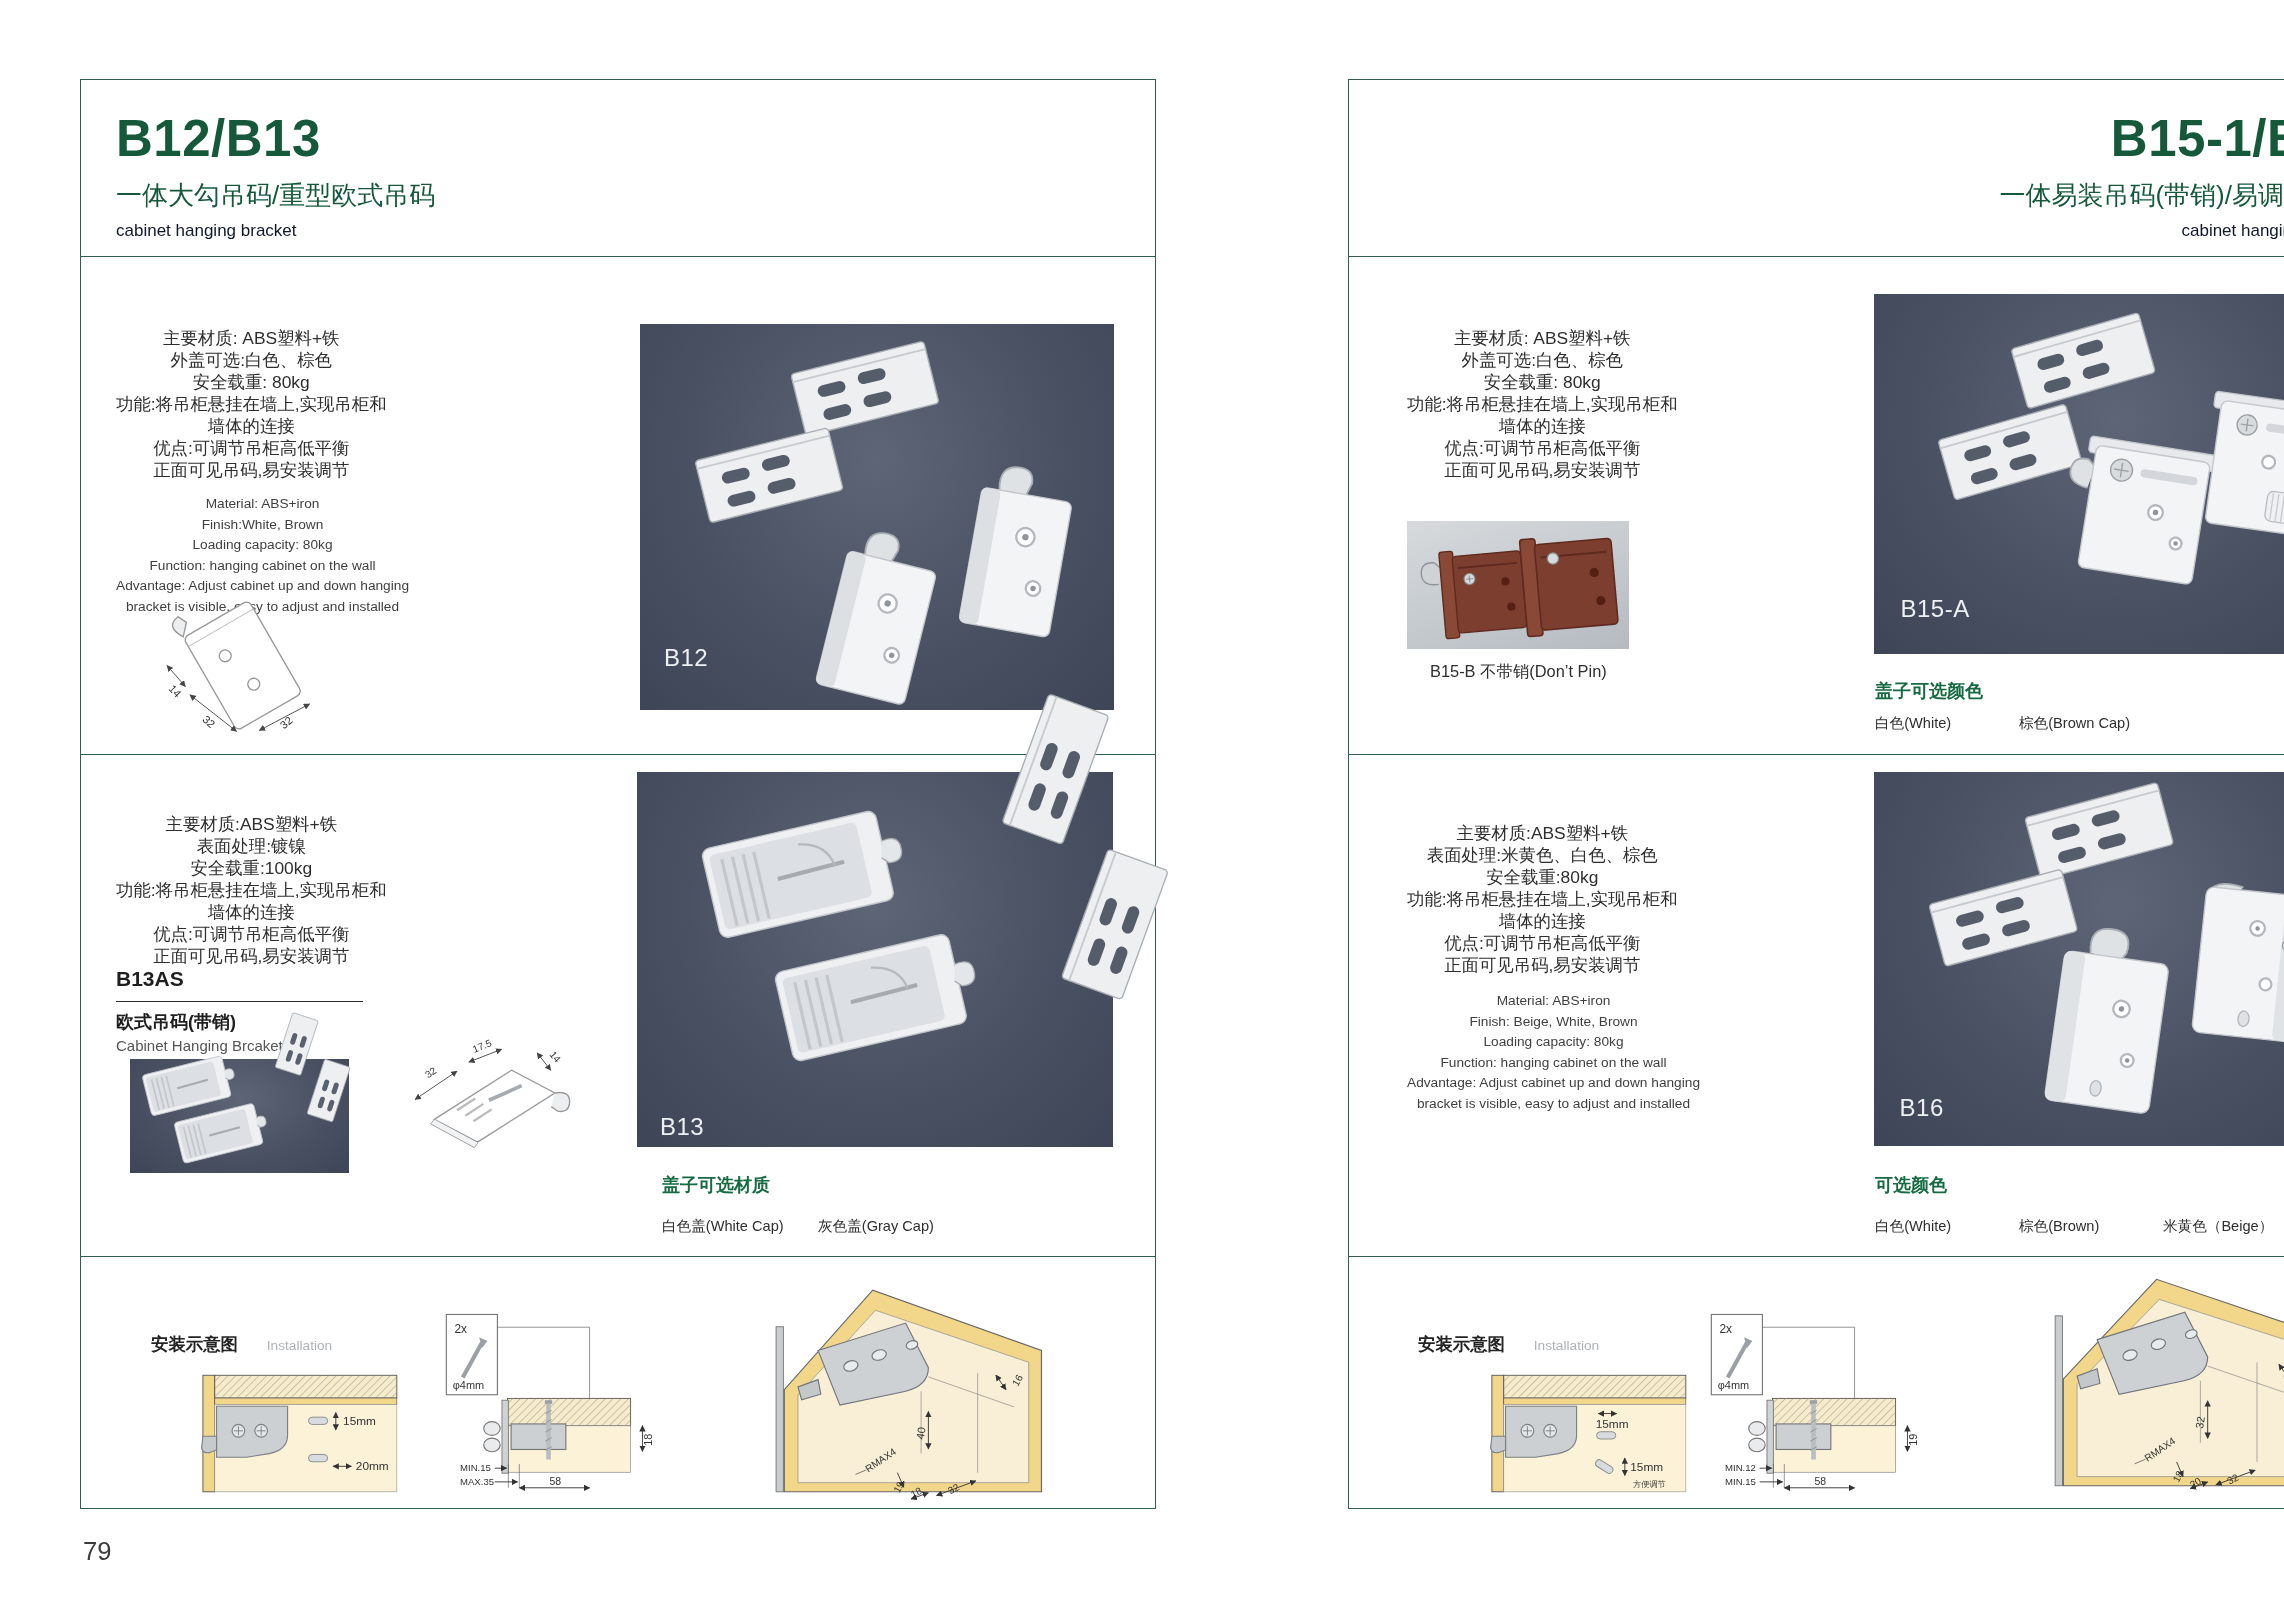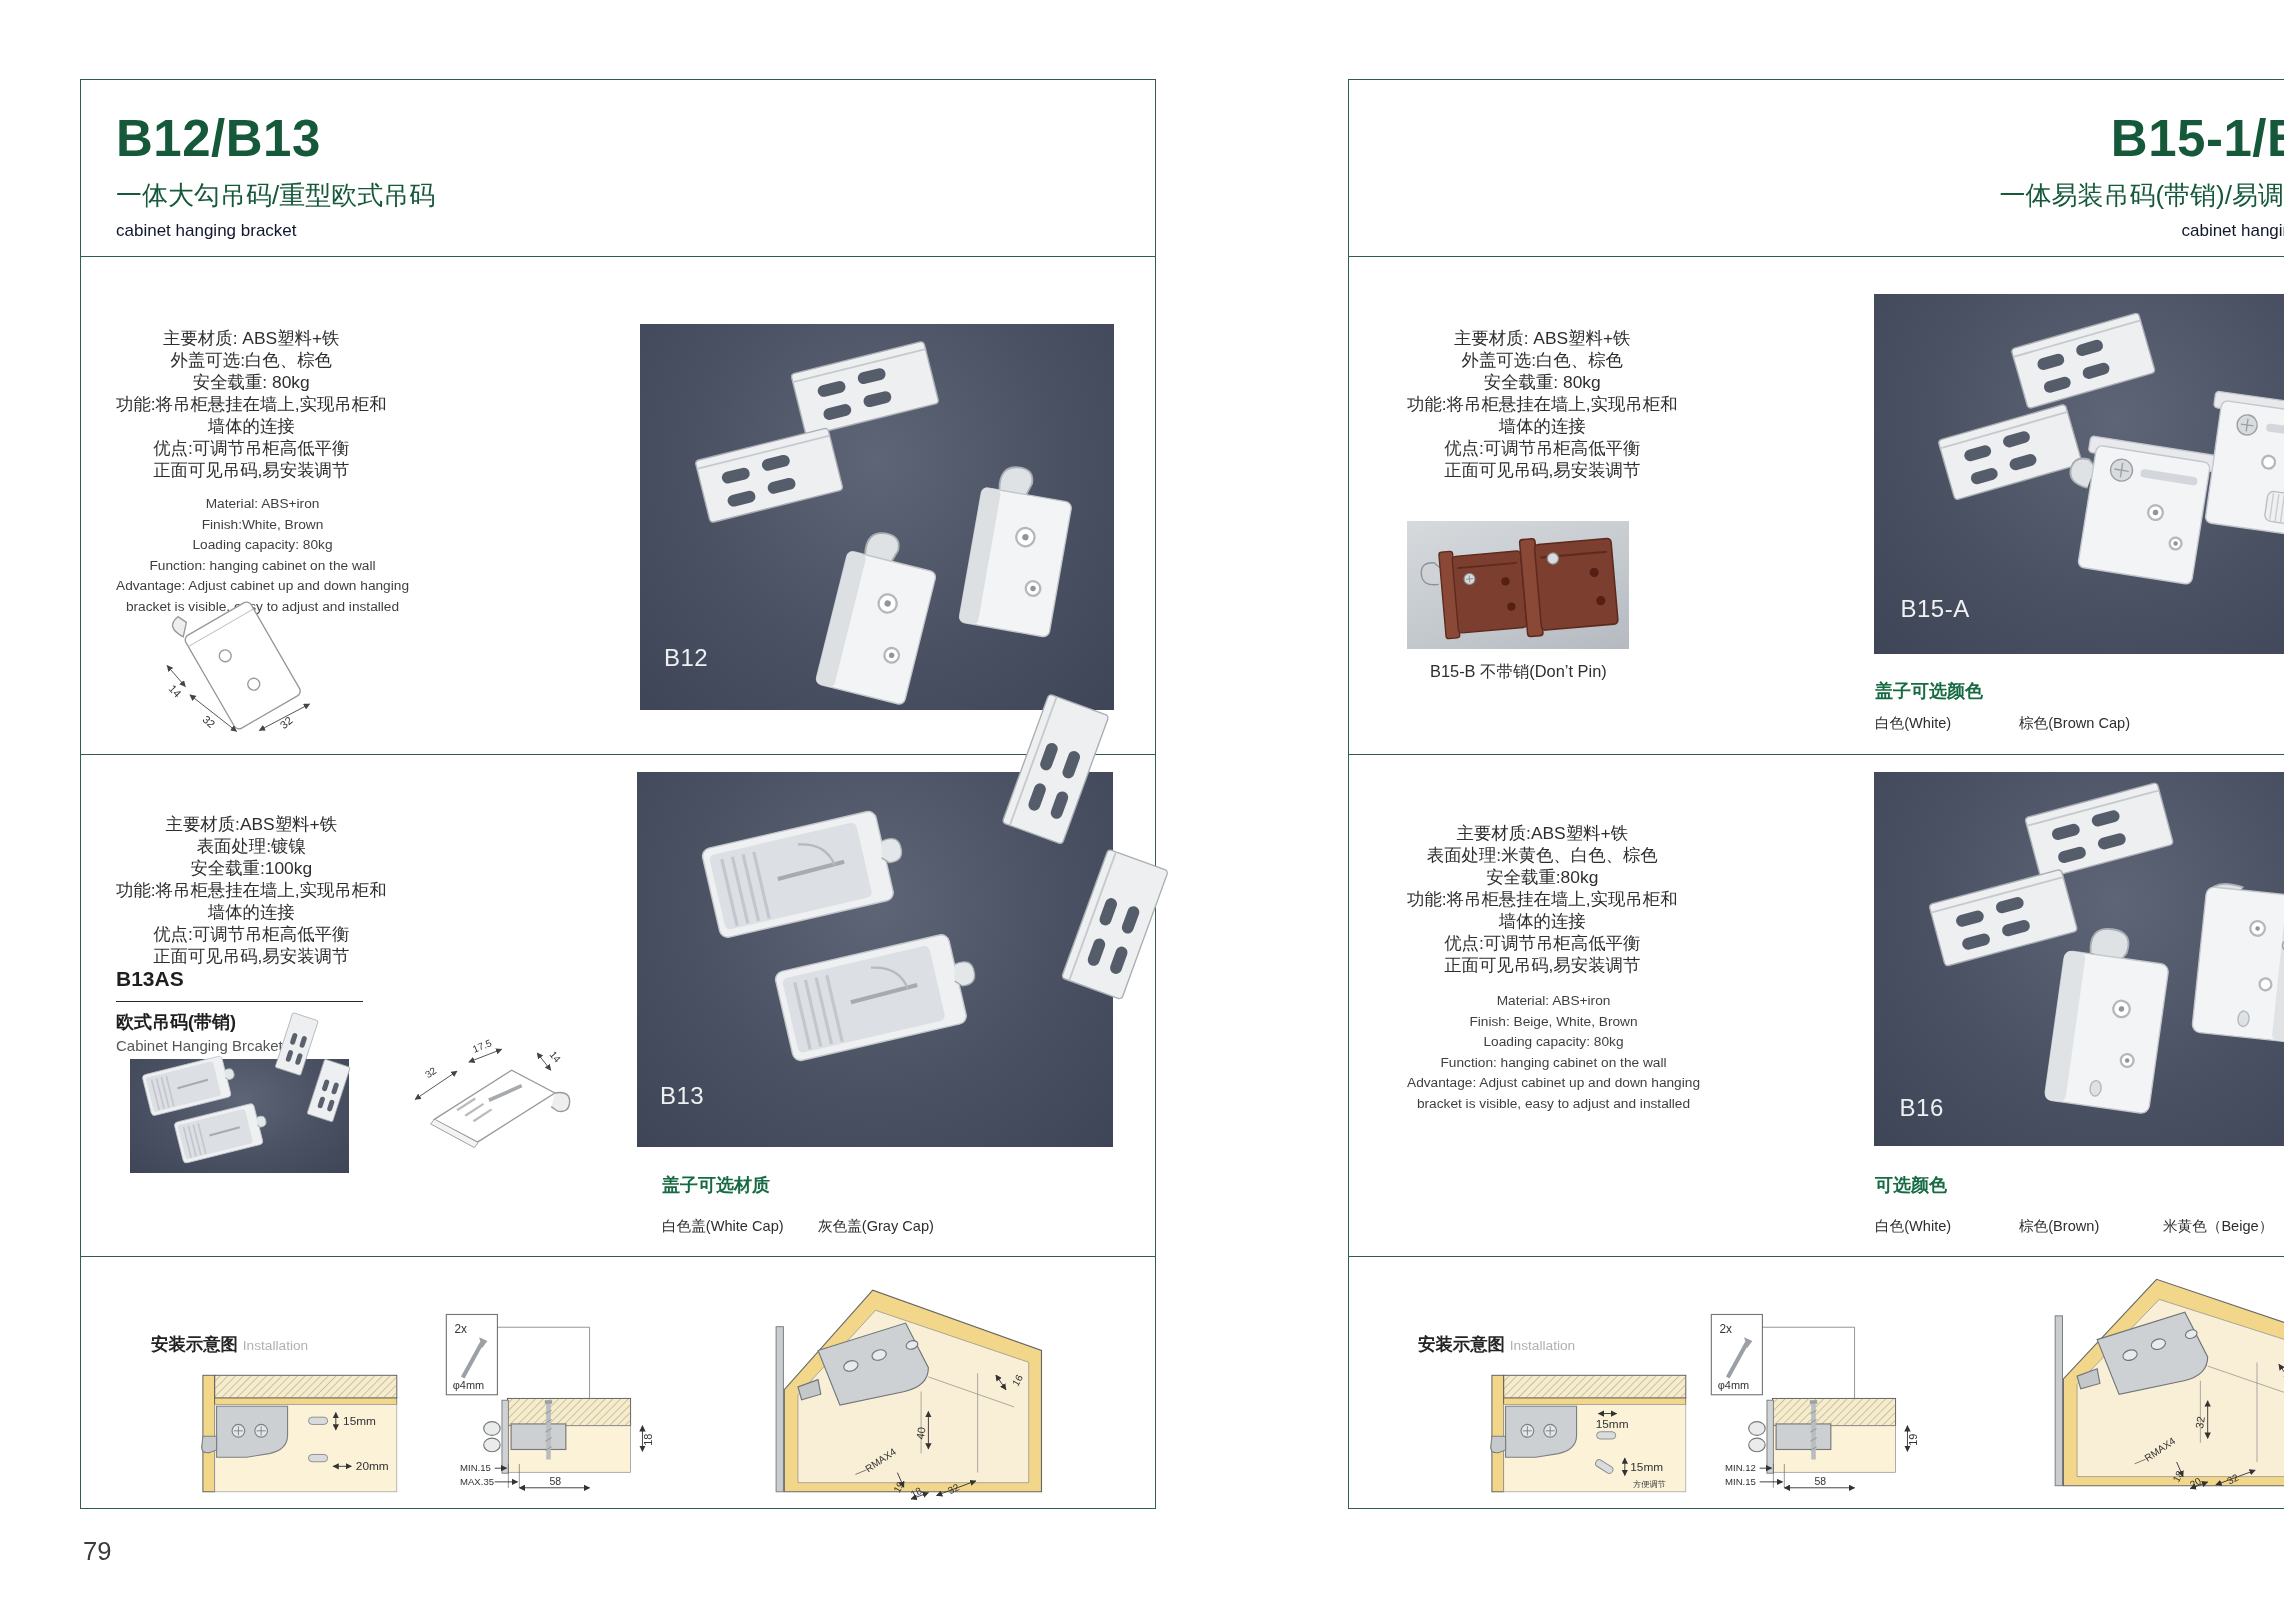--- a/index.html
+++ b/index.html
@@ -16,21 +16,21 @@
   .model{font-size:21px;font-weight:700;color:#1f1f1f;line-height:1;}
   .modelcn{font-size:18px;font-weight:700;color:#1f1f1f;line-height:1;}
   .modelen{font-size:15px;color:#555;line-height:1;}
   .photo-dark{position:absolute;background:radial-gradient(ellipse at 50% 35%, #5d6577 0%, #4a5163 55%, #3e4556 100%);}
   .photo-light{position:absolute;background:linear-gradient(160deg,#d6dadd 0%,#c3c8cd 60%,#b4bac0 100%);}
   .photo-label{position:absolute;color:#eef0f2;font-size:24px;letter-spacing:0.5px;}
   .captitle{font-size:18px;font-weight:700;color:#176b43;line-height:1;}
   .capopt{font-size:14.6px;color:#2e2e2e;line-height:1;white-space:nowrap;}
   .subcap{font-size:16.4px;color:#2e2e2e;line-height:1;white-space:nowrap;}
   .insttitle{font-size:17.4px;font-weight:700;color:#232323;line-height:1;}
-  .insten{font-size:13.7px;color:#aeb2b5;font-weight:400;}
+  .insten{font-size:13.7px;color:#aeb2b5;font-weight:400;margin-left:24px;}
   .pageno{font-size:25.6px;color:#3c3c3c;line-height:1;}
   .underline{position:absolute;height:1.4px;background:#2a2a2a;}
   svg{position:absolute;overflow:visible;}
   svg text{font-family:"Liberation Sans","DejaVu Sans",sans-serif;fill:#333;}
 </style>
 </head>
 <body>
 
 <div id="canvas">
 
@@ -230,21 +230,21 @@
       </g>
       <g transform="translate(930,450) rotate(-70)">
         <rect width="300" height="140" rx="8" fill="#edeff1" stroke="#a9aeb3" stroke-width="3"></rect>
         <line x1="0" y1="18" x2="300" y2="18" stroke="#c6cacd" stroke-width="4"></line>
         <rect x="48" y="40" width="62" height="26" rx="13" fill="#555d6b"></rect>
           <rect x="140" y="34" width="62" height="26" rx="13" fill="#555d6b"></rect>
         <rect x="48" y="92" width="62" height="26" rx="13" fill="#555d6b"></rect>
           <rect x="140" y="86" width="62" height="26" rx="13" fill="#555d6b"></rect>
       </g>
     </svg>
-    <div class="photo-label" style="left:23px;top:310px">B13</div>
+    <div class="photo-label" style="left:23px;top:341px">B13</div>
   </div>
 
   <div class="abs captitle" style="left:662px;top:1176px">盖子可选材质</div>
   <div class="abs capopt" style="left:662px;top:1219px">白色盖(White Cap)</div>
   <div class="abs capopt" style="left:818px;top:1219px">灰色盖(Gray Cap)</div>
 
   <div class="abs insttitle" style="left:151px;top:1336px">
     <span>安装示意图</span>
     <span class="insten">Installation</span>
   </div>

